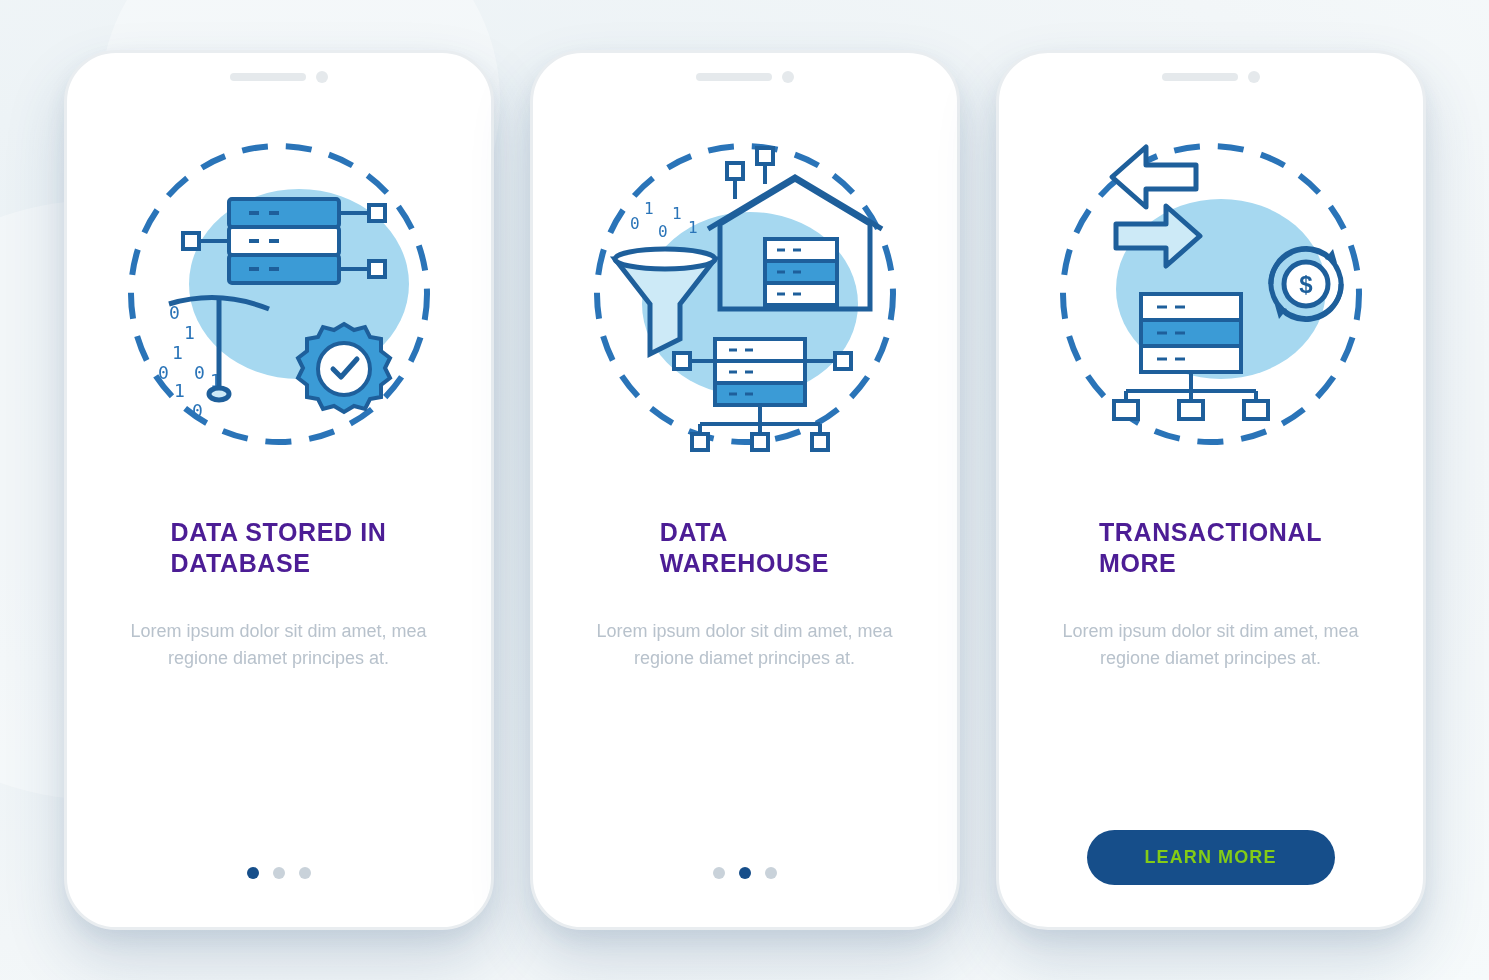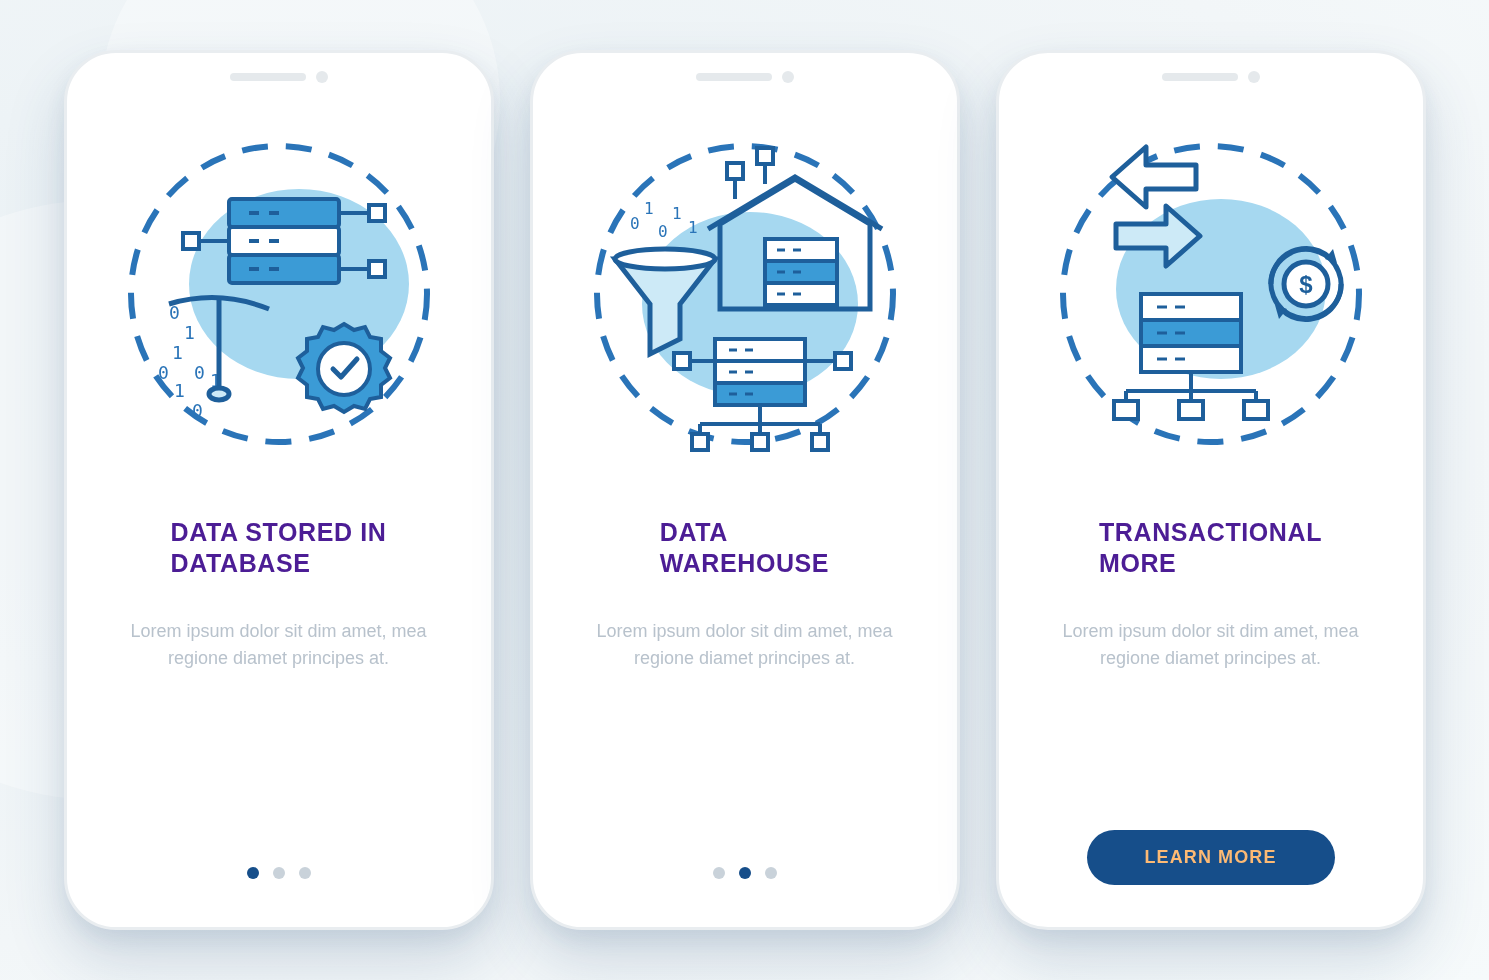--- a/index.html
+++ b/index.html
@@ -86,21 +86,21 @@
     margin-bottom: 8px;
   }
   .dot {
     width: 12px; height: 12px; border-radius: 50%;
     background: #c9d2da;
   }
   .dot.active { background: #164e8a; }
 
   .cta {
     background: #164e8a;
-    color: #fdba74;
+    color: #84cc16;
     font-size: 18px;
     font-weight: 600;
     letter-spacing: 1.1px;
     border: none;
     border-radius: 30px;
     padding: 17px 58px;
     cursor: pointer;
     margin-bottom: 2px;
   }
 </style>

